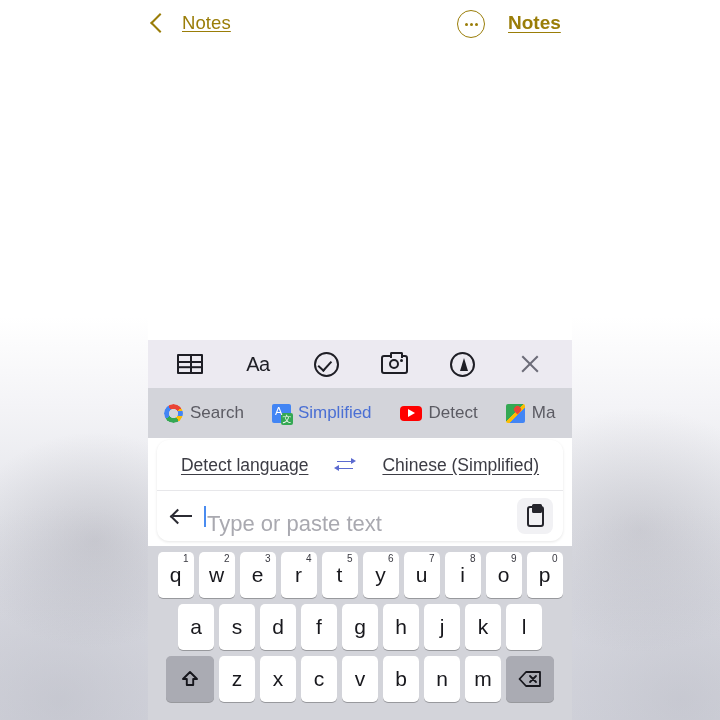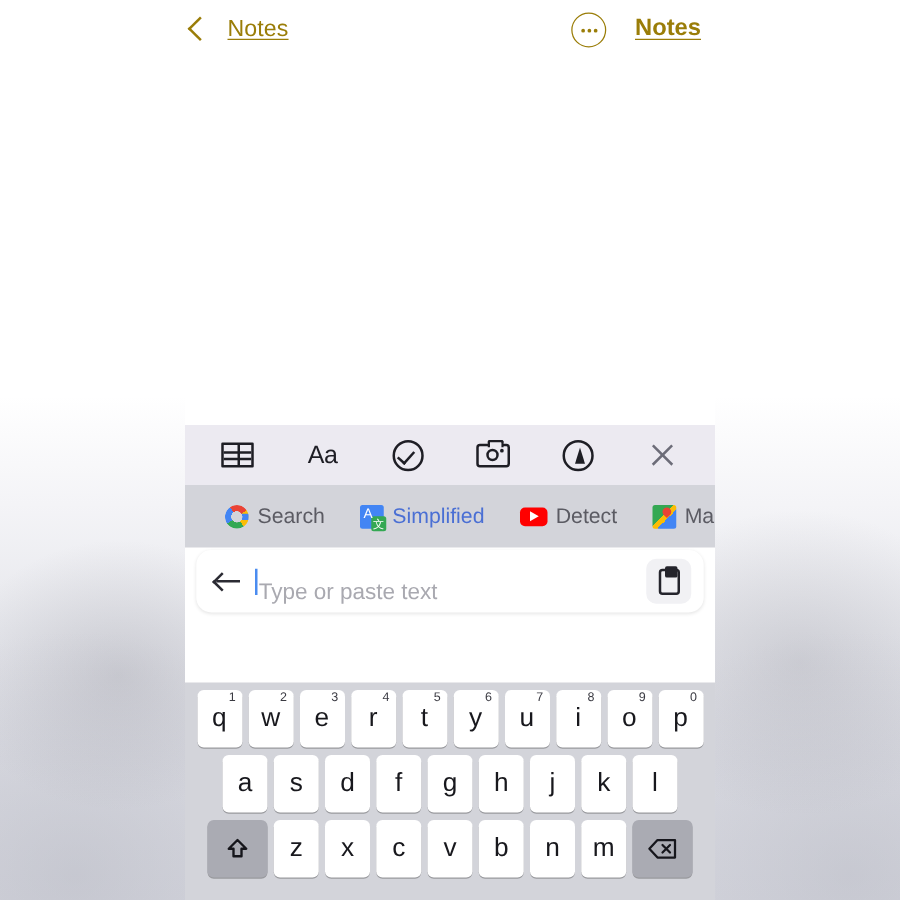--- a/index.html
+++ b/index.html
@@ -244,21 +244,21 @@
   
   .suggest-bar {
     position: absolute;
     left: 0; top: 388px;
     width: 424px;
     height: 50px;
     background: #d3d4da;
     display: flex;
     align-items: center;
     overflow: hidden;
-    padding-left: 32px;
+    padding-left: 16px;
     box-sizing: border-box;
   }
   .suggest-item {
     display: flex;
     align-items: center;
     gap: 7px;
     margin-right: 28px;
     white-space: nowrap;
     cursor: pointer;
     flex: 0 0 auto;
@@ -432,21 +432,21 @@
     min-width: 0;
   }
   .caret {
     width: 2px;
     height: 21px;
     background: #4a8cf0;
     margin-right: 1px;
     flex: 0 0 auto;
   }
   .placeholder {
-    font-size: 18px;
+    font-size: 22px;
     color: #a9a9b0;
     white-space: nowrap;
     overflow: hidden;
     margin-top: 16px;
   }
   .paste-btn {
     width: 36px; height: 36px;
     border-radius: 8px;
     background: #f1f1f4;
     display: flex;
@@ -579,20 +579,28 @@
         <span class="yt-logo"></span>
         <span class="suggest-label">Detect</span>
       </div>
       <div class="suggest-item">
         <span class="map-logo"></span>
         <span class="suggest-label">Ma</span>
       </div>
     </div>
 
     <div class="translate-card">
+      <div class="lang-row">
+        <span class="lang-btn">Detect language</span>
+        <span class="swap-icon">
+          <i class="r"></i>
+            <i class="l"></i>
+        </span>
+        <span class="lang-btn">Chinese (Simplified)</span>
+      </div>
       <div class="input-row">
         <span class="back-arrow"></span>
         <span class="text-field">
           <span class="caret"></span>
           <span class="placeholder">Type or paste text</span>
         </span>
         <span class="paste-btn">
           <span class="ic-clip"></span>
         </span>
       </div>

